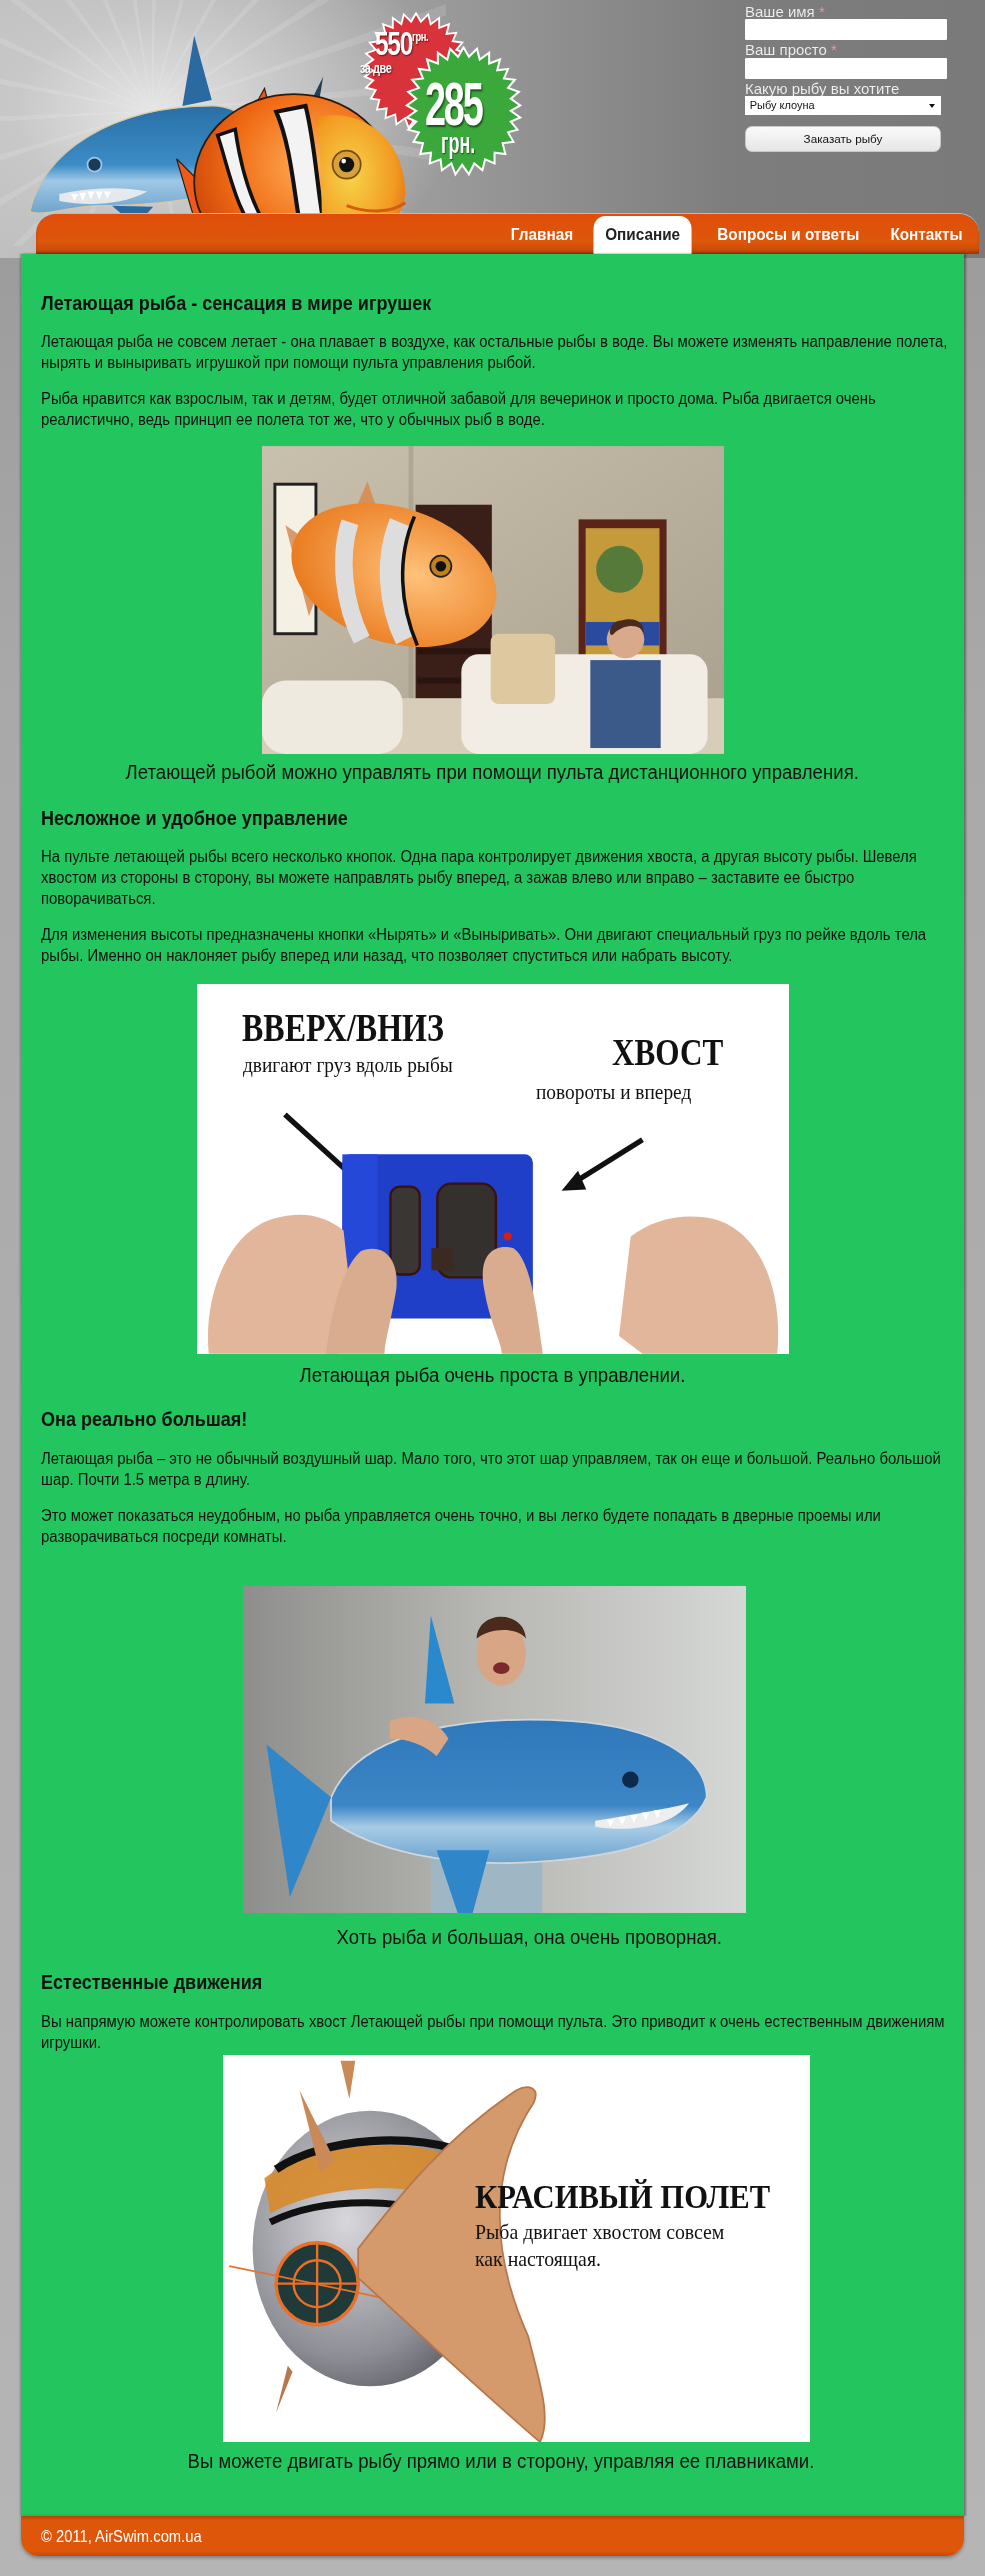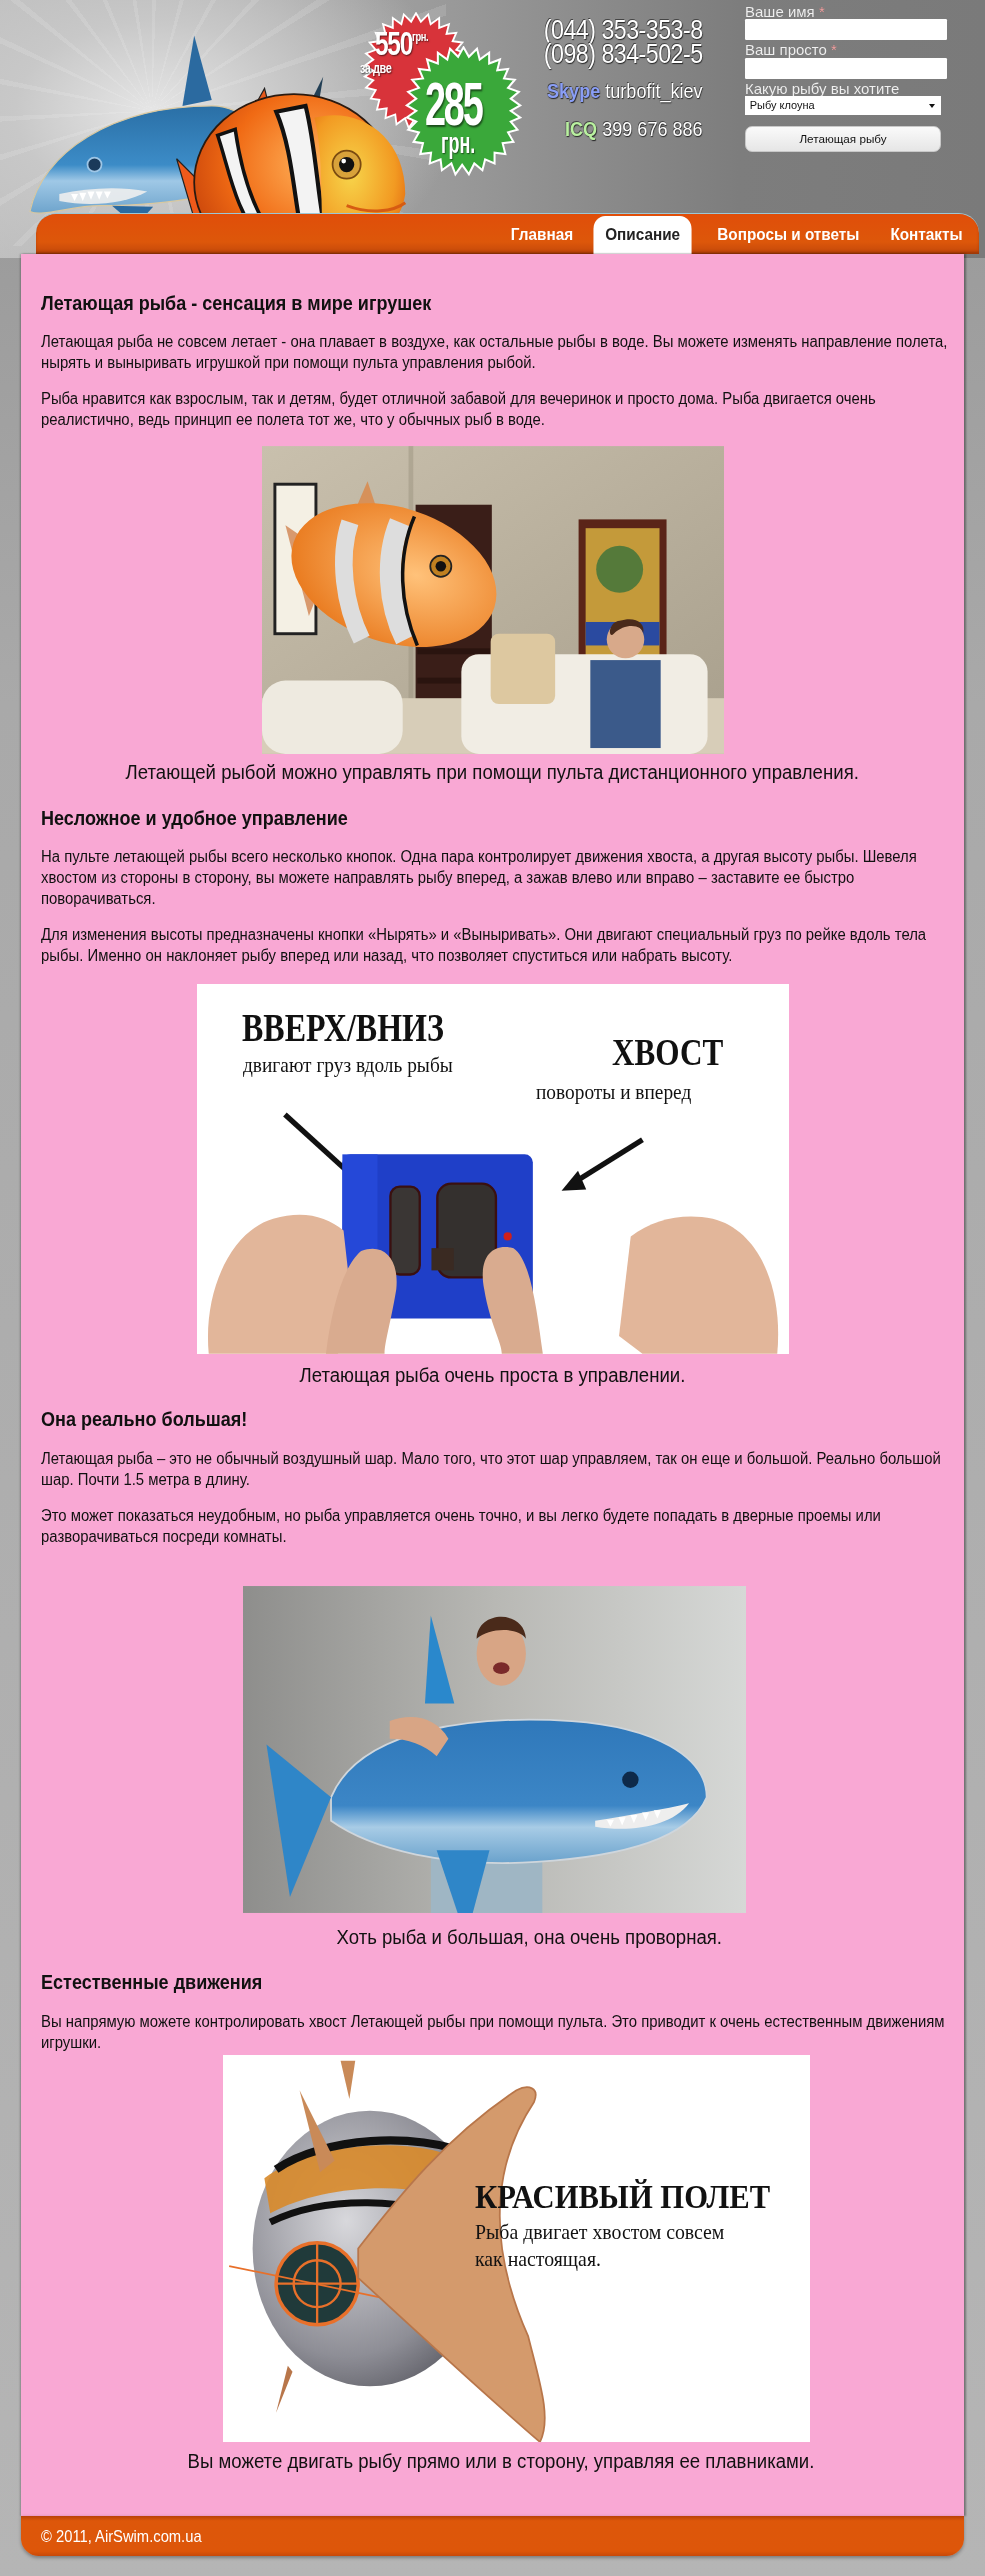--- a/index.html
+++ b/index.html
@@ -99,21 +99,21 @@
     color: #fff; font-size: 17px; padding: 0 9.4px; display: flex; align-items: center;
     transform: scaleX(0.9); text-decoration: none;
   }
   .nav-item.active {
     background: #fff; color: #222; border-radius: 13px 13px 0 0; margin: 0 2.3px; padding: 0 13px;
   }
 
   
   .content {
     position: absolute; left: 21px; top: 254px; width: 943px; height: 2262px;
-    background: #f9a8d4; box-shadow: 1.8px 0 1.8px rgba(0,0,0,0.35), -1.2px 0 1.8px rgba(0,0,0,0.25);
+    background: #22c55e; box-shadow: 1.8px 0 1.8px rgba(0,0,0,0.35), -1.2px 0 1.8px rgba(0,0,0,0.25);
     padding: 0 20px;
   }
   h2 { font-size: 19.4px; font-weight: bold; color: #111; transform: scaleX(0.93); transform-origin: left top; position: absolute; left: 20px; white-space: nowrap; }
   p.para { font-size: 16px; line-height: 21px; color: #111; position: absolute; left: 20px; width: 915px; transform: scaleX(0.93); transform-origin: left top; width: 985px; }
   .caption { position: absolute; left: 0; width: 943px; text-align: center; font-size: 20px; color: #111; }
   .caption span { display: inline-block; transform: scaleX(0.93); }
   .photo { position: absolute; overflow: hidden; }
 
   
   .footer {
@@ -182,50 +182,38 @@
     <polygon fill="#d8333a" stroke="#fff" stroke-width="3" points="100,2 108,16 120,4 124,20 138,10 138,26 154,20 150,36 166,34 160,48 176,50 166,62 182,68 170,78 184,88 170,96 184,106 170,112 180,124 166,128 174,142 158,144 162,160 146,158 146,174 132,168 128,184 116,174 108,190 98,176 88,190 82,174 68,184 66,168 50,174 52,158 36,160 40,144 26,142 34,128 18,124 30,112 16,106 30,96 16,88 30,78 18,68 34,62 24,50 40,48 34,34 50,36 46,20 62,26 62,10 76,20 80,4 92,16"></polygon>
   </svg>
   <svg class="badge-green" viewBox="0 0 200 200">
     <polygon fill="#3aa83a" stroke="#fff" stroke-width="3" points="100,2 108,16 120,4 124,20 138,10 138,26 154,20 150,36 166,34 160,48 176,50 166,62 182,68 170,78 184,88 170,96 184,106 170,112 180,124 166,128 174,142 158,144 162,160 146,158 146,174 132,168 128,184 116,174 108,190 98,176 88,190 82,174 68,184 66,168 50,174 52,158 36,160 40,144 26,142 34,128 18,124 30,112 16,106 30,96 16,88 30,78 18,68 34,62 24,50 40,48 34,34 50,36 46,20 62,26 62,10 76,20 80,4 92,16"></polygon>
   </svg>
   <div class="badge-text-550"><span>550</span><span class="unit">грн.</span></div>
   <div class="badge-text-za">за две</div>
   <div class="badge-text-285">285</div>
   <div class="badge-text-grn">грн.</div>
 
-  <div class="contacts">
-    <div class="phone">(044) 353-353-8</div>
-    <div class="phone">(098) 834-502-5</div>
-    <div class="contact-line">
-      <span class="skype-label">Skype</span>
-      <span>turbofit_kiev</span>
-    </div>
-    <div class="contact-line icq">
-      <span class="icq-label">ICQ</span>
-      <span>399 676 886</span>
-    </div>
-  </div>
 
   <form class="order-form">
     <label class="form-label">
       <span>Ваше имя</span>
       <span class="req">*</span>
     </label>
     <input class="form-input" type="text" value="" style="">
     <label class="form-label">
       <span>Ваш просто</span>
       <span class="req">*</span>
     </label>
     <input class="form-input" type="text" value="" style="">
     <label class="form-label">Какую рыбу вы хотите</label>
     <div class="form-select">
       <span>Рыбу клоуна</span>
       <span class="arrow"></span>
     </div>
-    <button class="order-btn" type="button">Летающая рыбу</button>
+    <button class="order-btn" type="button">Заказать рыбу</button>
   </form>
 </div>
 
 <div class="nav">
   <div class="nav-items">
     <a class="nav-item">Главная</a>
     <a class="nav-item active">Описание</a>
     <a class="nav-item">Вопросы и ответы</a>
     <a class="nav-item">Контакты</a>
   </div>

